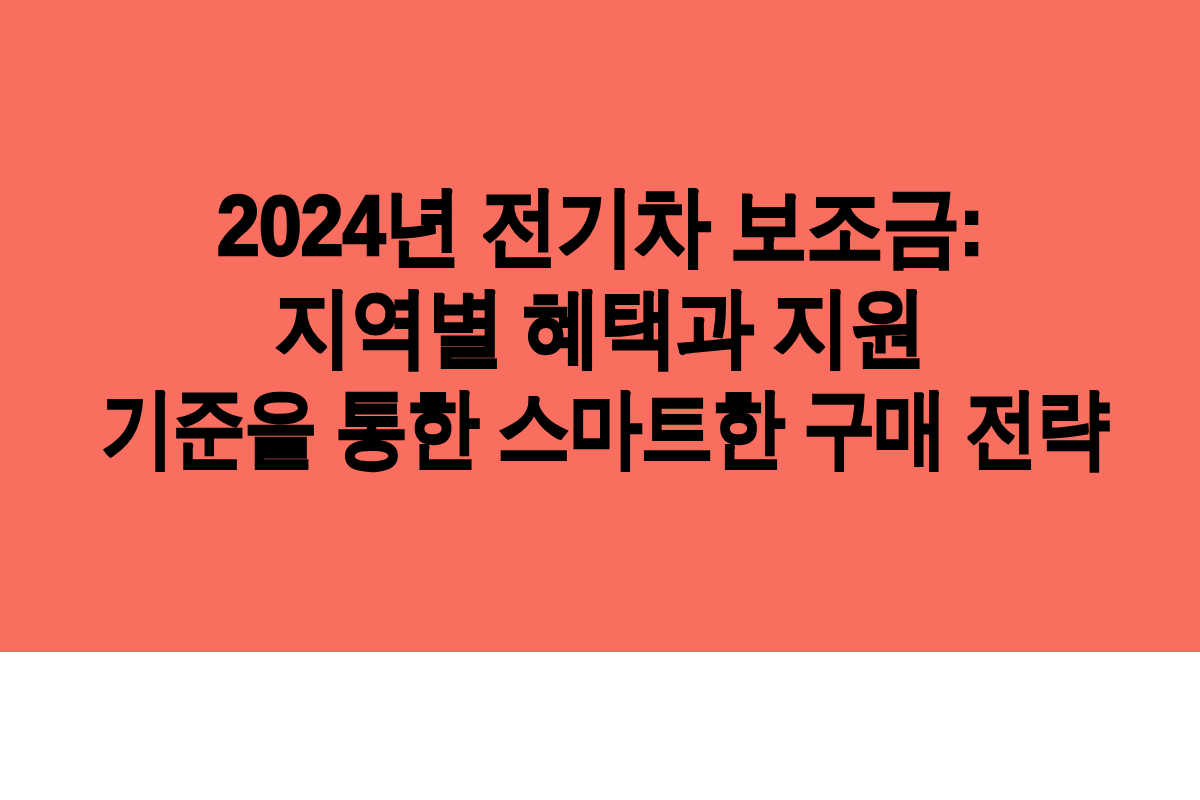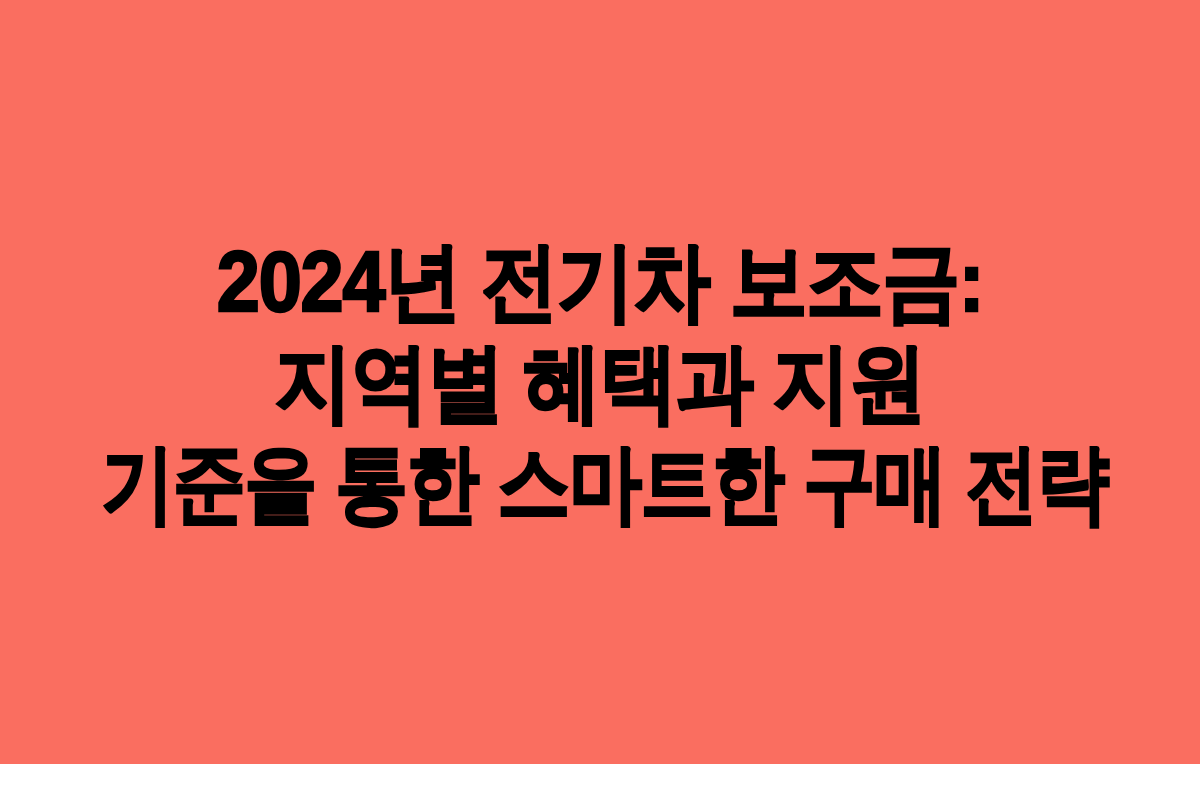--- a/index.html
+++ b/index.html
@@ -13,21 +13,21 @@
     height: 800px;
     overflow: hidden;
     font-family: "Liberation Sans", "DejaVu Sans", sans-serif;
   }
 
   
   .poster {
     position: relative;
     box-sizing: border-box;
     width: 1200px;
-    height: 764px;
+    height: 652px;
     background: #FA6E60;
     display: flex;
     align-items: center;
     justify-content: center;
     user-select: none;
   }
 
   
   .headline {
     width: 100%;

